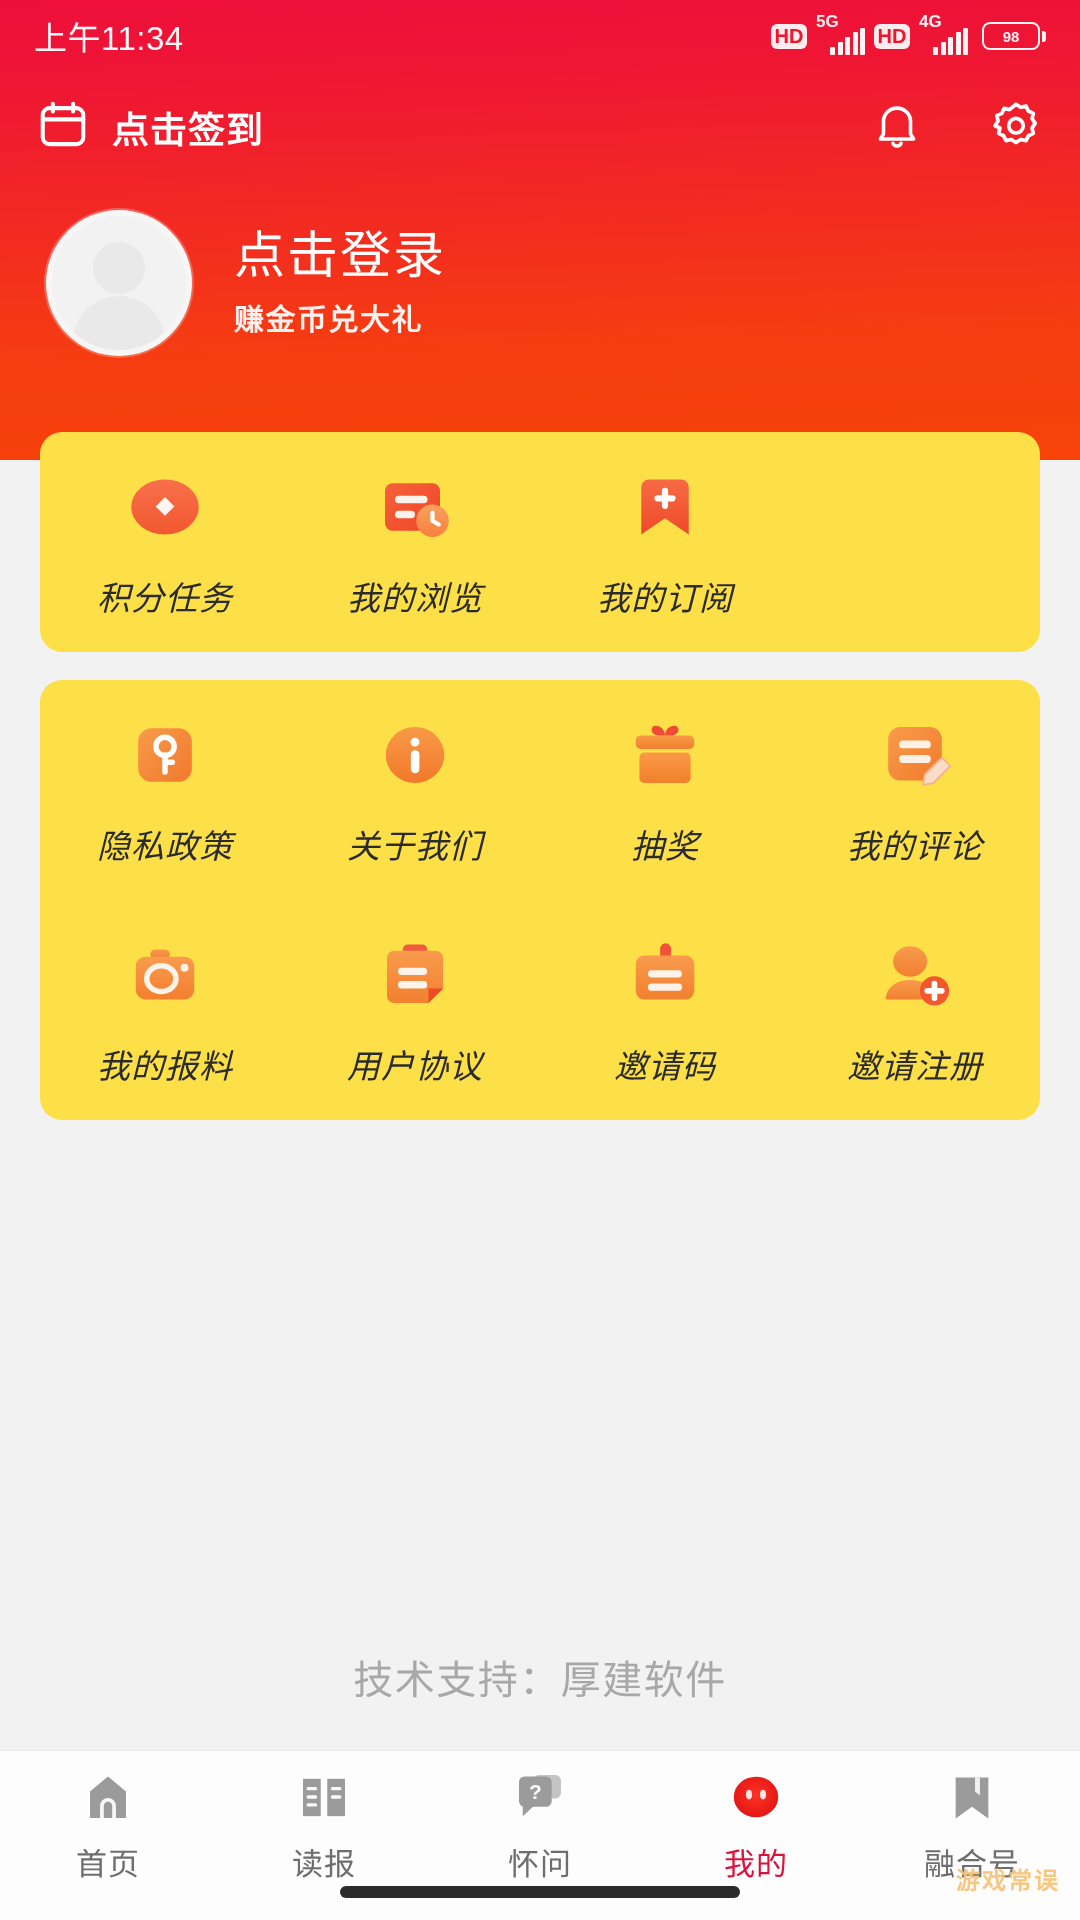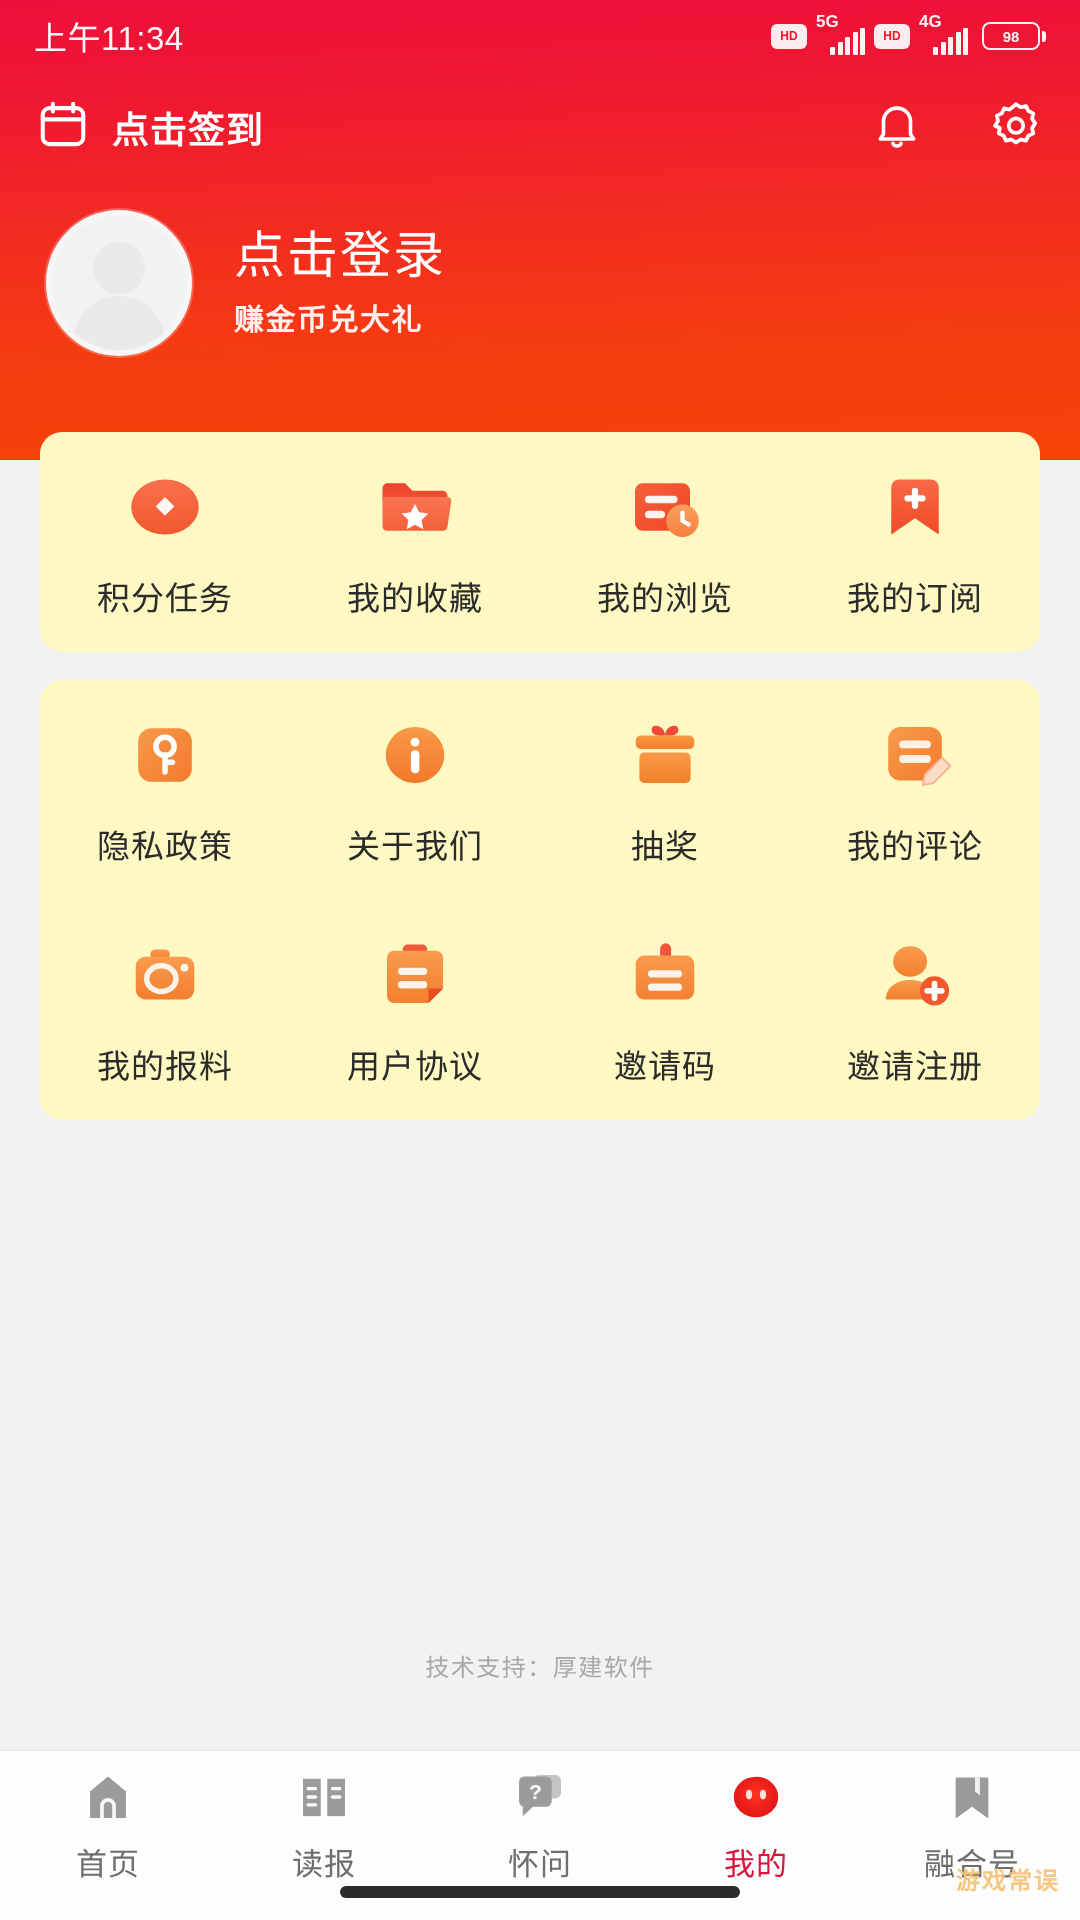--- a/index.html
+++ b/index.html
@@ -33,21 +33,21 @@
   }
   .status-time {
     font-size:33px; font-weight:400; letter-spacing:0.5px;
     color:#ffffff; opacity:.96;
   }
   .status-icons { display:flex; align-items:center; gap:9px; }
   .hd-badge {
     display:inline-flex; align-items:center; justify-content:center;
     width:36px; height:25px; border-radius:6px;
     background:#ffffff; color:#f2152b;
-    font-size:12px; font-weight:700; line-height:1;
+    font-size:20px; font-weight:700; line-height:1;
     opacity:.92;
   }
   .net-group { display:flex; align-items:flex-end; gap:3px; position:relative; padding-top:12px;}
   .net-label {
     position:absolute; top:-4px; left:0;
     font-size:17px; font-weight:600; color:#fff; line-height:1; opacity:.95;
   }
   .bars { display:flex; align-items:flex-end; gap:2.5px; height:26px; margin-left:14px;}
   .bars i { display:block; width:5px; background:#fff; border-radius:1px; opacity:.95;}
   .bars i:nth-child(1){ height:8px; }
@@ -116,21 +116,21 @@
   }
   .login-sub {
     margin-top:10px;
     font-size:30px; font-weight:700; color:#ffffff; opacity:.93;
     letter-spacing:1.5px;
   }
 
   
   .card {
     position:absolute; left:40px; width:1000px;
-    background:#fef9c3; border-radius:22px;
+    background:#fde047; border-radius:22px;font-style:italic;
   }
   #card-quick { top:432px; height:220px; }
   #card-more  { top:680px; height:440px; }
 
   .grid { display:grid; grid-template-columns:repeat(4,1fr); width:100%; }
   .grid-row { height:220px; }
   .cell {
     display:flex; flex-direction:column;
     align-items:center; justify-content:center;
     cursor:pointer; user-select:none;
@@ -142,21 +142,21 @@
   .cell .cell-label {
     margin-top:22px;
     font-size:33px; color:#2b2b2b; letter-spacing:1px;
     font-weight:400;
   }
 
   
   .credit {
     position:absolute; left:0; top:1648px; width:1080px;
     text-align:center;
-    font-size:24px; color:#a8a8a8; letter-spacing:1.5px;
+    font-size:40px; color:#a8a8a8; letter-spacing:1.5px;
   }
 
   
   .tabbar {
     position:absolute; left:0; bottom:0;
     width:1080px; height:170px;
     background:#fdfdfd;
     border-top:1px solid #e8e8e8;
     display:flex; align-items:flex-start;
     padding-top:16px;
@@ -272,40 +272,20 @@
                   <stop offset="1" stop-color="#f2582f"></stop>
                 </linearGradient>
               </defs>
             <ellipse cx="32" cy="32" rx="27" ry="22" fill="url(#g1)"></ellipse>
             <path d="M32 24l7.5 7.5L32 39l-7.5-7.5z" fill="#fdf6f2"></path>
           </svg>
         </span>
         <span class="cell-label">积分任务</span>
       </div>
 
-      <div class="cell">
-        <span class="icon-wrap">
-          <svg width="80" height="80" viewBox="0 0 64 64">
-            <defs>
-                <linearGradient id="g2" x1="0" y1="0" x2="0" y2="1">
-              <stop offset="0" stop-color="#f0412a"></stop>
-                  <stop offset="1" stop-color="#ef5337"></stop>
-                </linearGradient>
-              <linearGradient id="g2b" x1="0" y1="0" x2="0" y2="1">
-              <stop offset="0" stop-color="#fa7653"></stop>
-                  <stop offset="1" stop-color="#f4603c"></stop>
-                </linearGradient>
-              </defs>
-            <path d="M6 17a4 4 0 0 1 4-4h14l6 6h24a4 4 0 0 1 4 4v5H6z" fill="url(#g2)"></path>
-            <path d="M6 24h52a3 3 0 0 1 3 3.4l-3 20A4 4 0 0 1 54 51H10a4 4 0 0 1-4-3.6z" fill="url(#g2b)"></path>
-            <path d="M32 29.5l3.3 6.7 7.4 1-5.4 5.2 1.3 7.3-6.6-3.5-6.6 3.5 1.3-7.3-5.4-5.2 7.4-1z" fill="#fff"></path>
-          </svg>
-        </span>
-        <span class="cell-label">我的收藏</span>
-      </div>
 
       <div class="cell">
         <span class="icon-wrap">
           <svg width="80" height="80" viewBox="0 0 64 64">
             <defs>
                 <linearGradient id="g3" x1="0" y1="0" x2="1" y2="1">
               <stop offset="0" stop-color="#f6613c"></stop>
                   <stop offset="1" stop-color="#ef4526"></stop>
                 </linearGradient>
               <linearGradient id="g3b" x1="0" y1="0" x2="0" y2="1">

